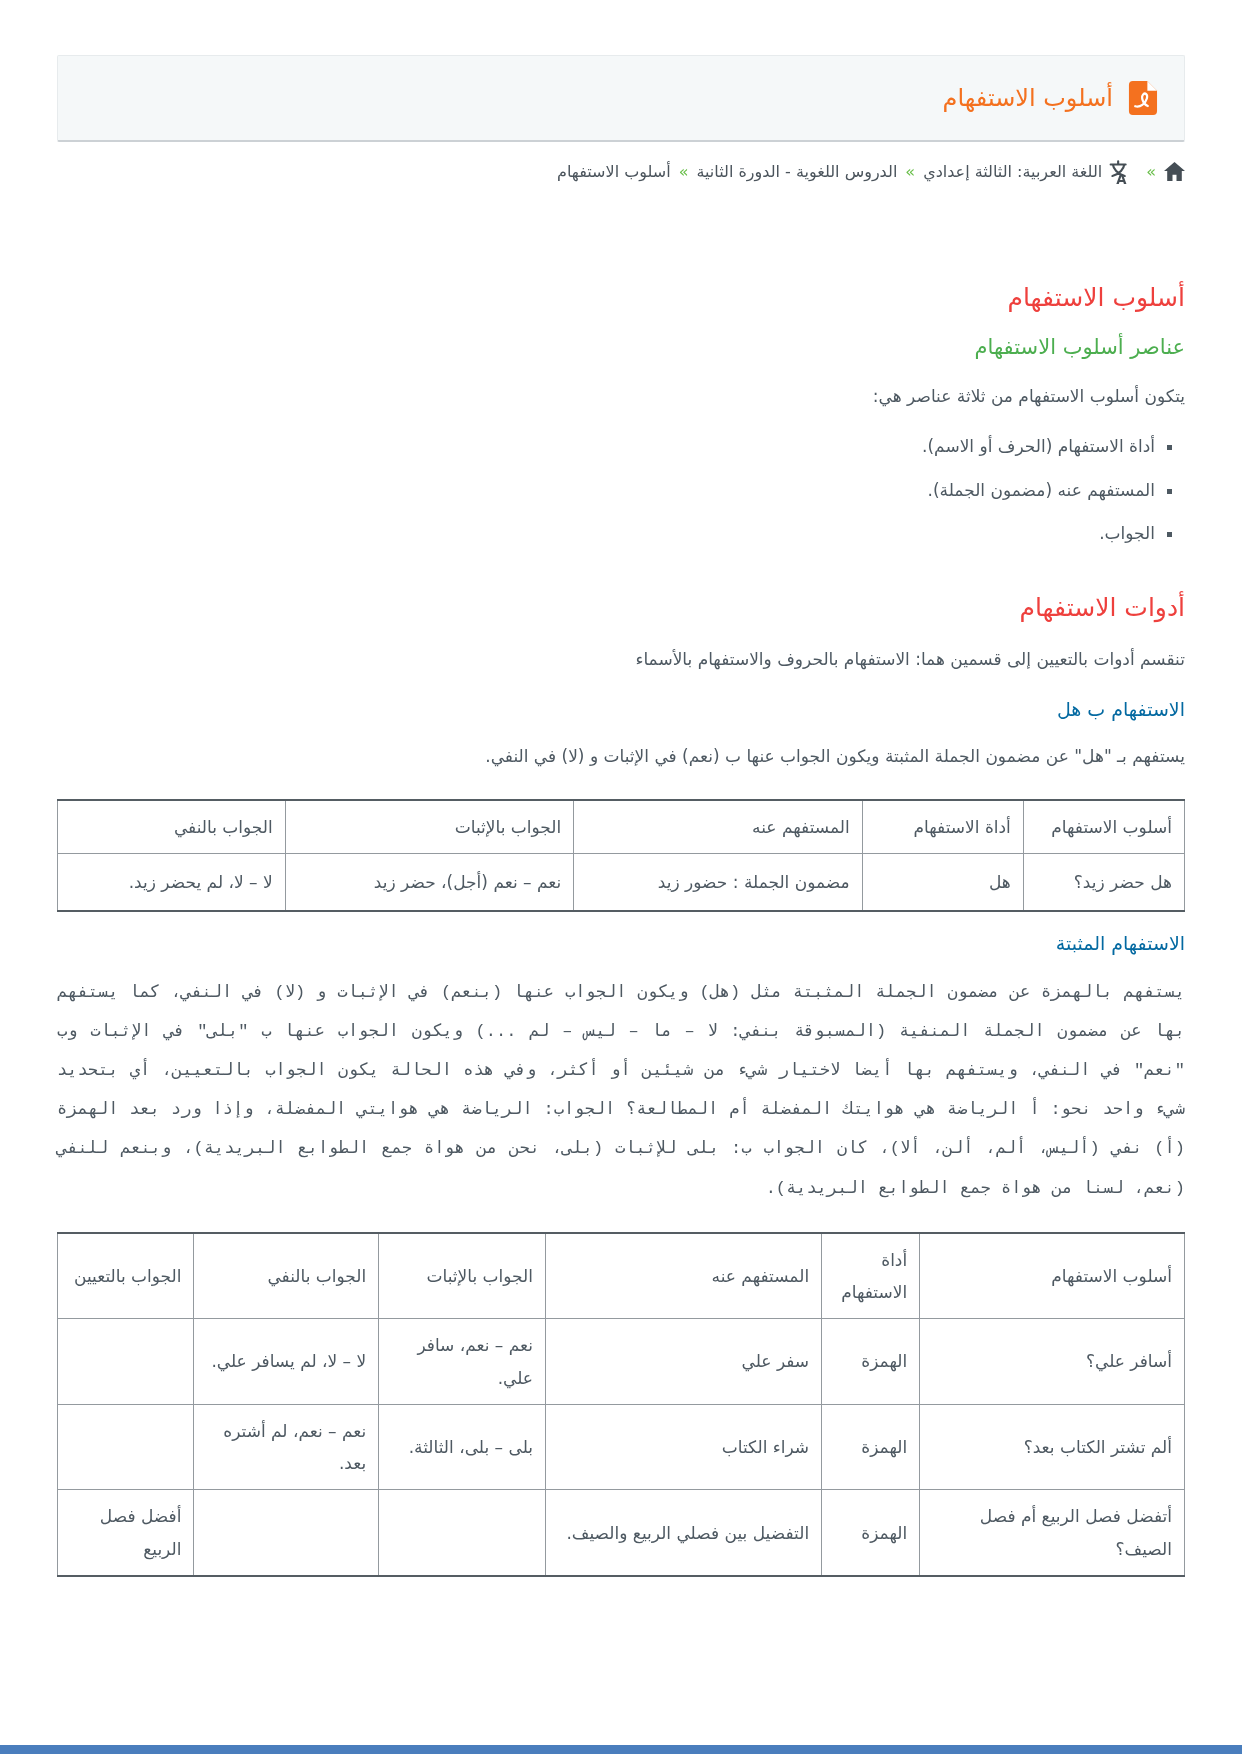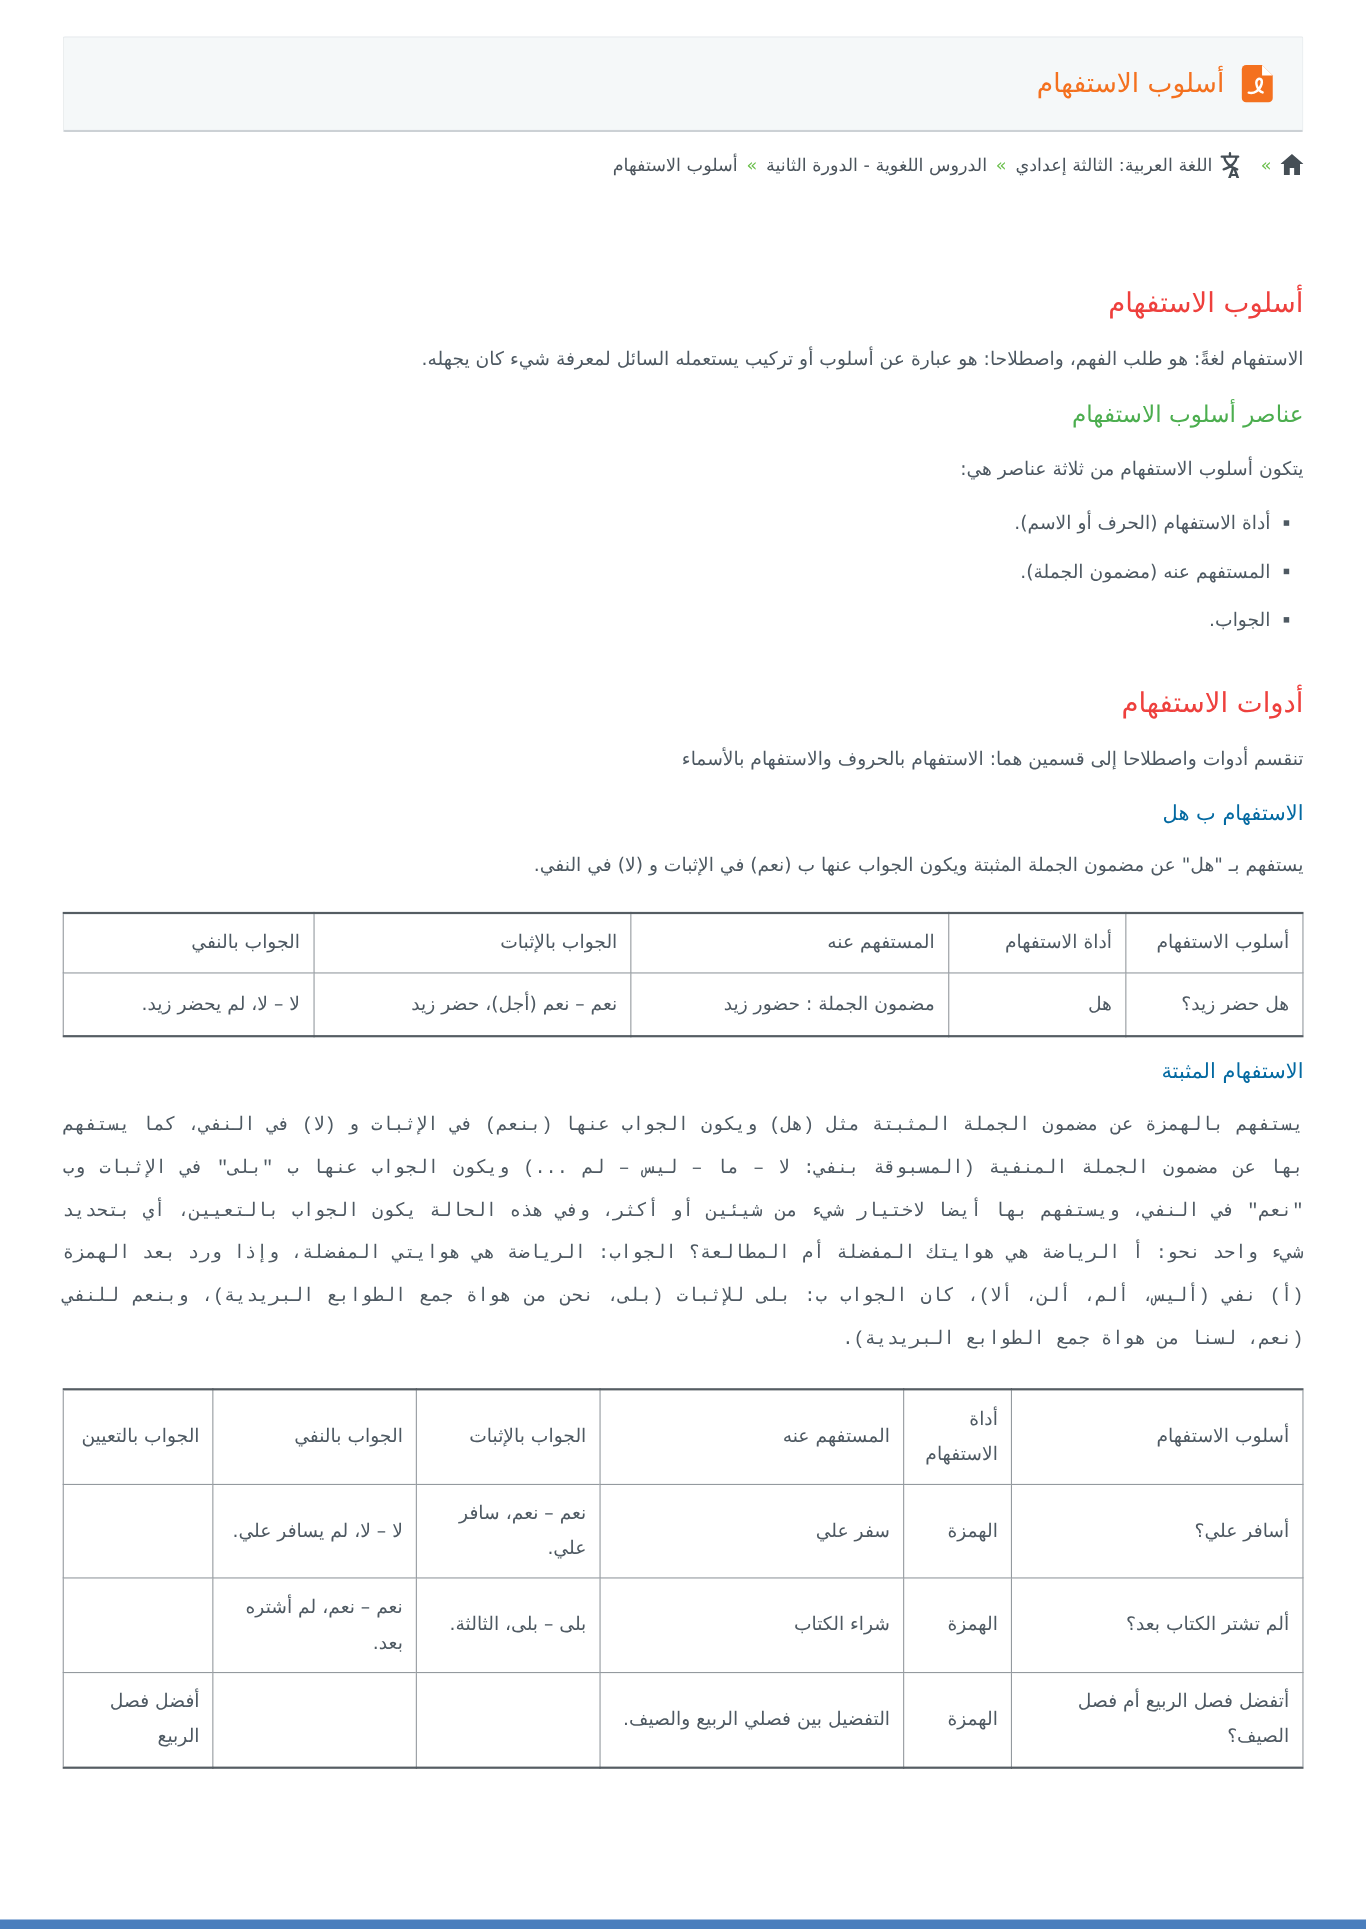--- a/index.html
+++ b/index.html
@@ -10,21 +10,21 @@
     position: relative;
     overflow: hidden;
     background: #ffffff;
     font-family: "DejaVu Sans", sans-serif;
     color: #4e5962;
     direction: rtl;
   }
   .page {
     width: 1128px;
     margin: 0 auto;
-    padding-top: 33px;
+    padding-top: 55px;
   }
   
   .doc-header {
     background: #f5f8f9;
     border: 1px solid #e7ebed;
     border-bottom: 2px solid #ccd1d5;
     border-radius: 2px;
     padding: 24px 26px;
     display: flex;
     align-items: center;
@@ -130,32 +130,31 @@
       <span>الدروس اللغوية - الدورة الثانية</span>
     </a>
     <span class="crumb-sep">»</span>
     <span>أسلوب الاستفهام</span>
   </nav>
 
   <main>
 
     <h1 class="h-red">أسلوب الاستفهام</h1>
 
-    <p>الاستفهام لغةً: هو طلب الفهم، واصطلاحا: هو عبارة عن أسلوب أو تركيب يستعمله السائل لمعرفة شيء كان يجهله.</p>
 
     <h2 class="h-green">عناصر أسلوب الاستفهام</h2>
     <p>يتكون أسلوب الاستفهام من ثلاثة عناصر هي:</p>
     <ul class="elements">
       <li>أداة الاستفهام (الحرف أو الاسم).</li>
       <li>المستفهم عنه (مضمون الجملة).</li>
       <li>الجواب.</li>
     </ul>
 
     <h1 class="h-red mt">أدوات الاستفهام</h1>
-    <p>تنقسم أدوات واصطلاحا إلى قسمين هما: الاستفهام بالحروف والاستفهام بالأسماء</p>
+    <p>تنقسم أدوات بالتعيين إلى قسمين هما: الاستفهام بالحروف والاستفهام بالأسماء</p>
 
 
     <h3 class="h-blue">الاستفهام ب هل</h3>
     <p>يستفهم بـ "هل" عن مضمون الجملة المثبتة ويكون الجواب عنها ب (نعم) في الإثبات و (لا) في النفي.</p>
 
     <table class="t1">
       <colgroup>
         <col style="width:14.3%">
           <col style="width:14.3%">
           <col style="width:25.6%">

